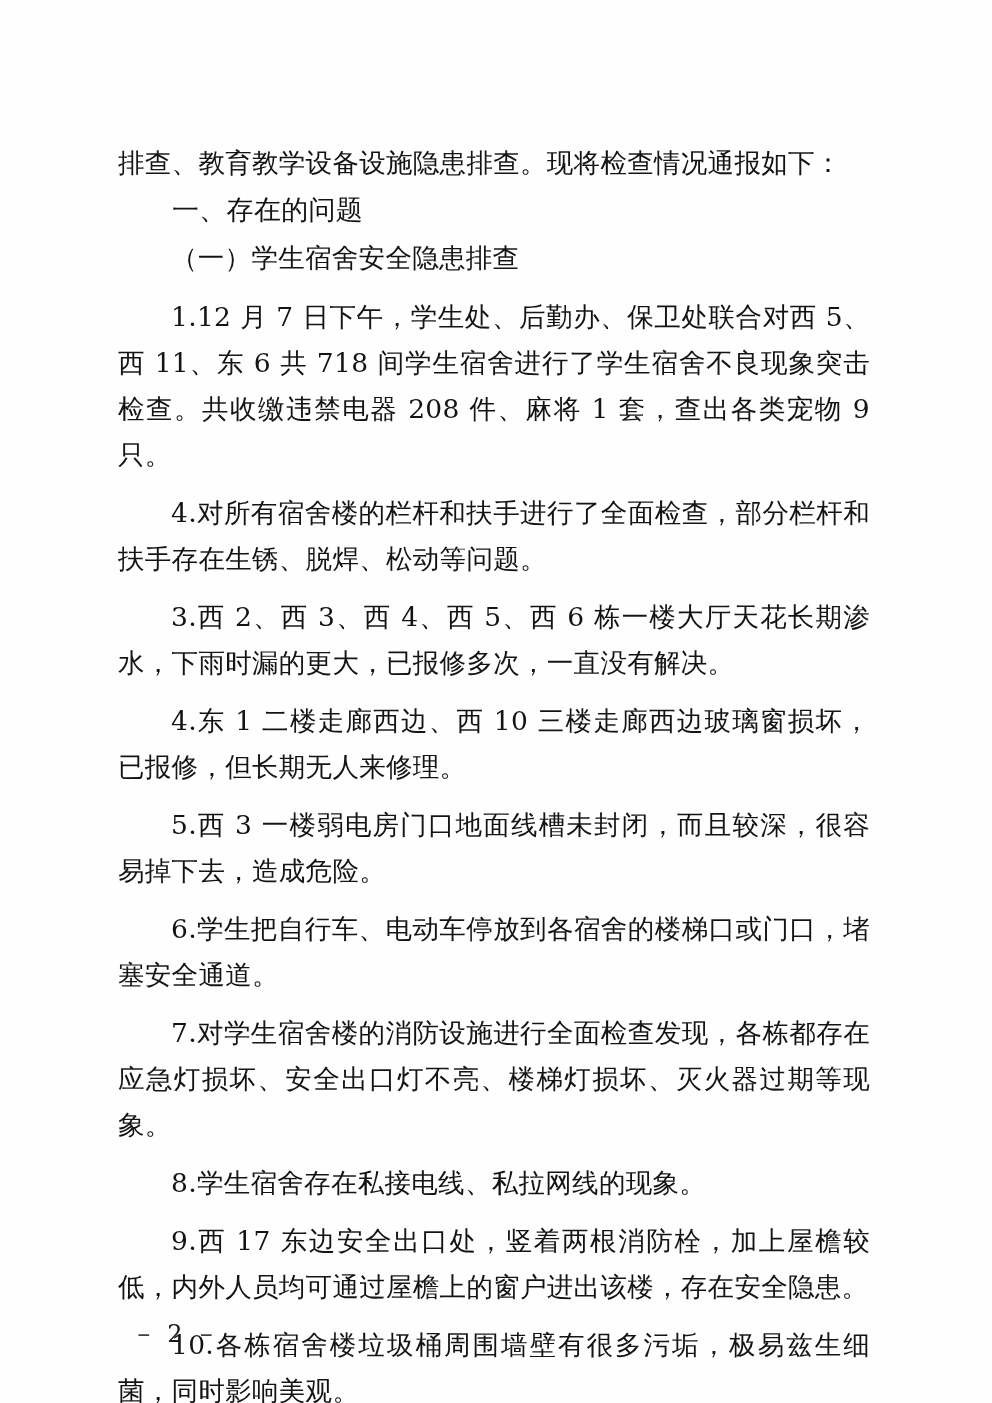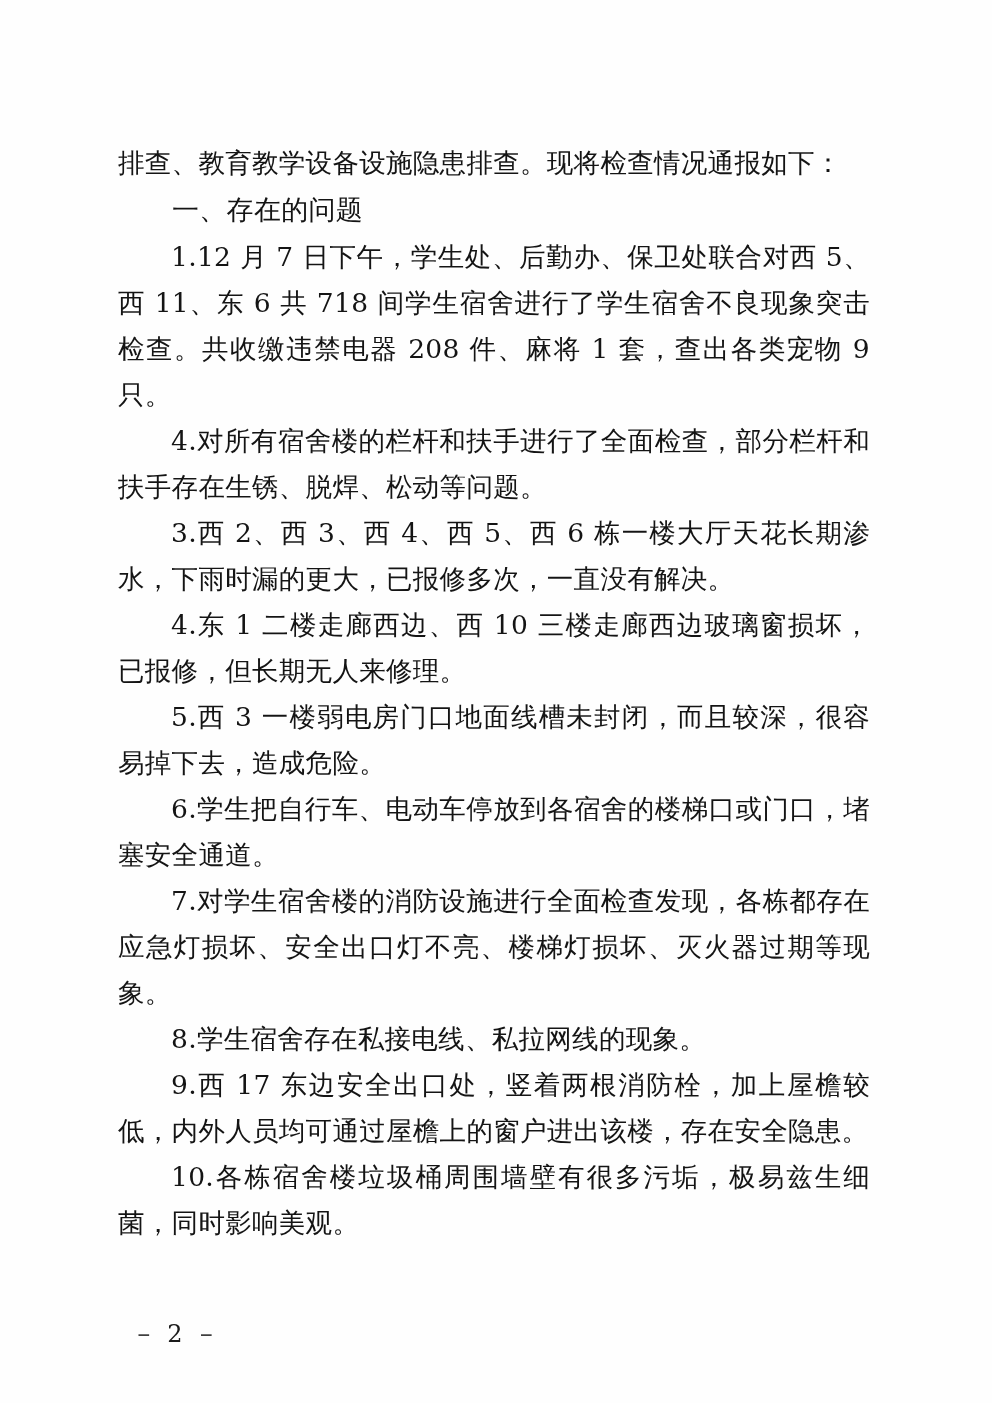--- a/index.html
+++ b/index.html
@@ -37,20 +37,21 @@
     text-justify: inter-character;
     margin: 0 0 0 0;
     color: #141414;
   }
   .cont-line {
     text-indent: 0;
     margin-top: 28px;
   }
   .indent-num {
     text-indent: 2em;
+    margin-top: 12px;
   }
   .heading {
     font-weight: normal;
     text-indent: 2em;
     font-size: 27px;
     line-height: 48px;
   }
   .subheading {
     text-indent: 2em;
     font-size: 26.5px;
@@ -74,20 +75,21 @@
 </head>
 <body>
 
 <div class="page">
   <div class="content">
 
     <p class="para cont-line">排查、教育教学设备设施隐患排查。现将检查情况通报如下：</p>
 
     <p class="para heading">一、存在的问题</p>
 
+    <p class="para subheading">（一）学生宿舍安全隐患排查</p>
 
     <p class="para indent-num">1.12 月 7 日下午，学生处、后勤办、保卫处联合对西 5、西 11、东 6 共 718 间学生宿舍进行了学生宿舍不良现象突击检查。共收缴违禁电器 208 件、麻将 1 套，查出各类宠物 9 只。</p>
     <p class="para indent-num">4.对所有宿舍楼的栏杆和扶手进行了全面检查，部分栏杆和扶手存在生锈、脱焊、松动等问题。</p>
     <p class="para indent-num">3.西 2、西 3、西 4、西 5、西 6 栋一楼大厅天花长期渗水，下雨时漏的更大，已报修多次，一直没有解决。</p>
     <p class="para indent-num">4.东 1 二楼走廊西边、西 10 三楼走廊西边玻璃窗损坏，已报修，但长期无人来修理。</p>
     <p class="para indent-num">5.西 3 一楼弱电房门口地面线槽未封闭，而且较深，很容易掉下去，造成危险。</p>
     <p class="para indent-num">6.学生把自行车、电动车停放到各宿舍的楼梯口或门口，堵塞安全通道。</p>
     <p class="para indent-num">7.对学生宿舍楼的消防设施进行全面检查发现，各栋都存在应急灯损坏、安全出口灯不亮、楼梯灯损坏、灭火器过期等现象。</p>
     <p class="para indent-num">8.学生宿舍存在私接电线、私拉网线的现象。</p>
     <p class="para indent-num">9.西 17 东边安全出口处，竖着两根消防栓，加上屋檐较低，内外人员均可通过屋檐上的窗户进出该楼，存在安全隐患。</p>

